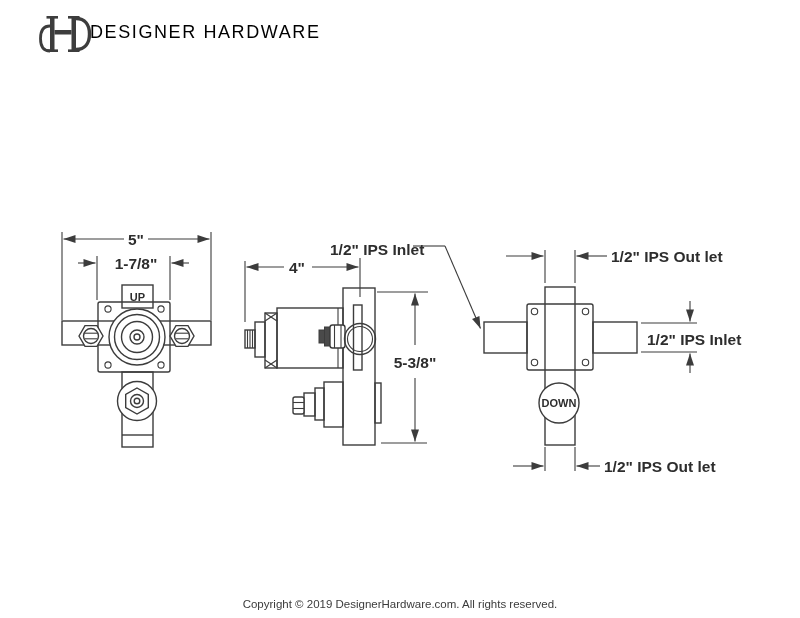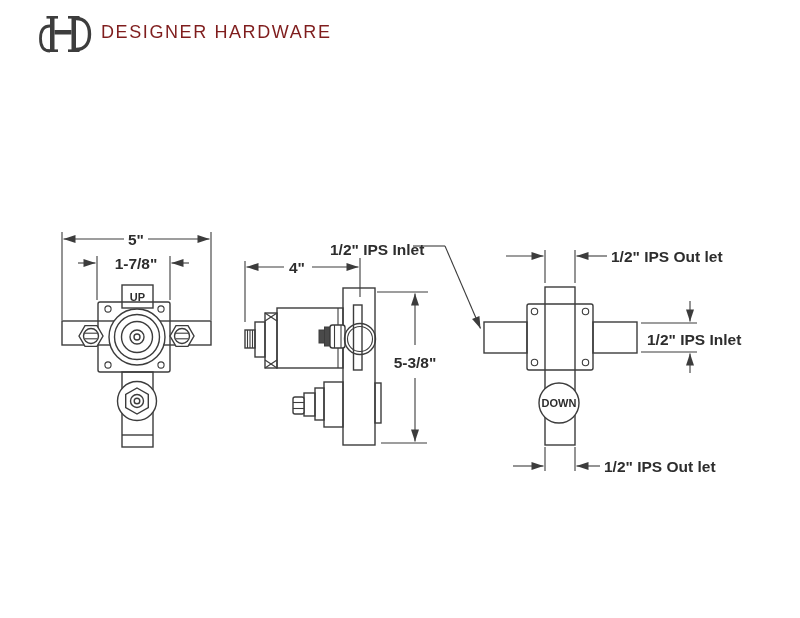--- a/index.html
+++ b/index.html
@@ -2,21 +2,21 @@
 <html><head>
 <meta charset="utf-8">
 <style>
   html,body{margin:0;padding:0;background:#ffffff;}
   #stage{
     position:relative;width:800px;height:618px;background:#ffffff;overflow:hidden;
     font-family:"Liberation Sans",sans-serif;
   }
   #brand-title{
     position:absolute;left:90px;top:22px;
-    font-size:18px;letter-spacing:1.6px;color:#7f1d1d;font-weight:500;margin-left:11px;
+    font-size:18px;letter-spacing:1.6px;color:#000000;font-weight:500;
   }
   #logo-svg{position:absolute;left:28px;top:6px;}
   #copyright{
     position:absolute;left:0;right:0;top:598px;text-align:center;
     font-size:11.5px;color:#3b3b3b;
   }
   #drawing{position:absolute;left:0;top:0;}
   .ln{stroke:#3c3c3c;stroke-width:1.4;fill:none;}
   .fw{stroke:#3c3c3c;stroke-width:1.4;fill:#ffffff;}
   .thin{stroke:#3c3c3c;stroke-width:1.1;fill:none;}
@@ -215,13 +215,14 @@
       <g>
         <line class="thin" x1="545" y1="447" x2="545" y2="471"></line>
         <line class="thin" x1="575" y1="447" x2="575" y2="471"></line>
         <line class="thin" x1="513" y1="466" x2="543.5" y2="466" marker-end="url(#arr)"></line>
         <line class="thin" x1="600" y1="466" x2="576.5" y2="466" marker-end="url(#arr)"></line>
         <text class="dimtxt" x="604" y="472" text-anchor="start">1/2" IPS Out let</text>
       </g>
     </g>
   </svg>
 
+  <div id="copyright">Copyright © 2019 DesignerHardware.com. All rights reserved.</div>
 </div>
 
 </body></html>

